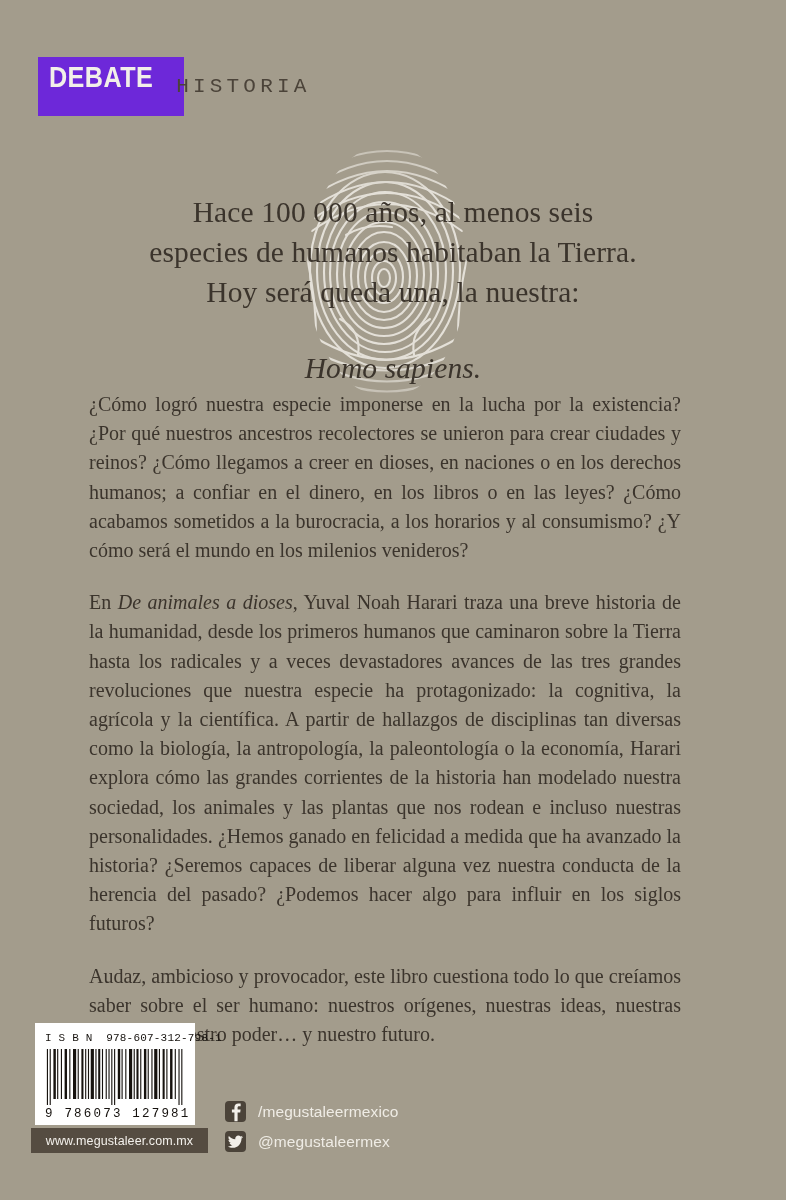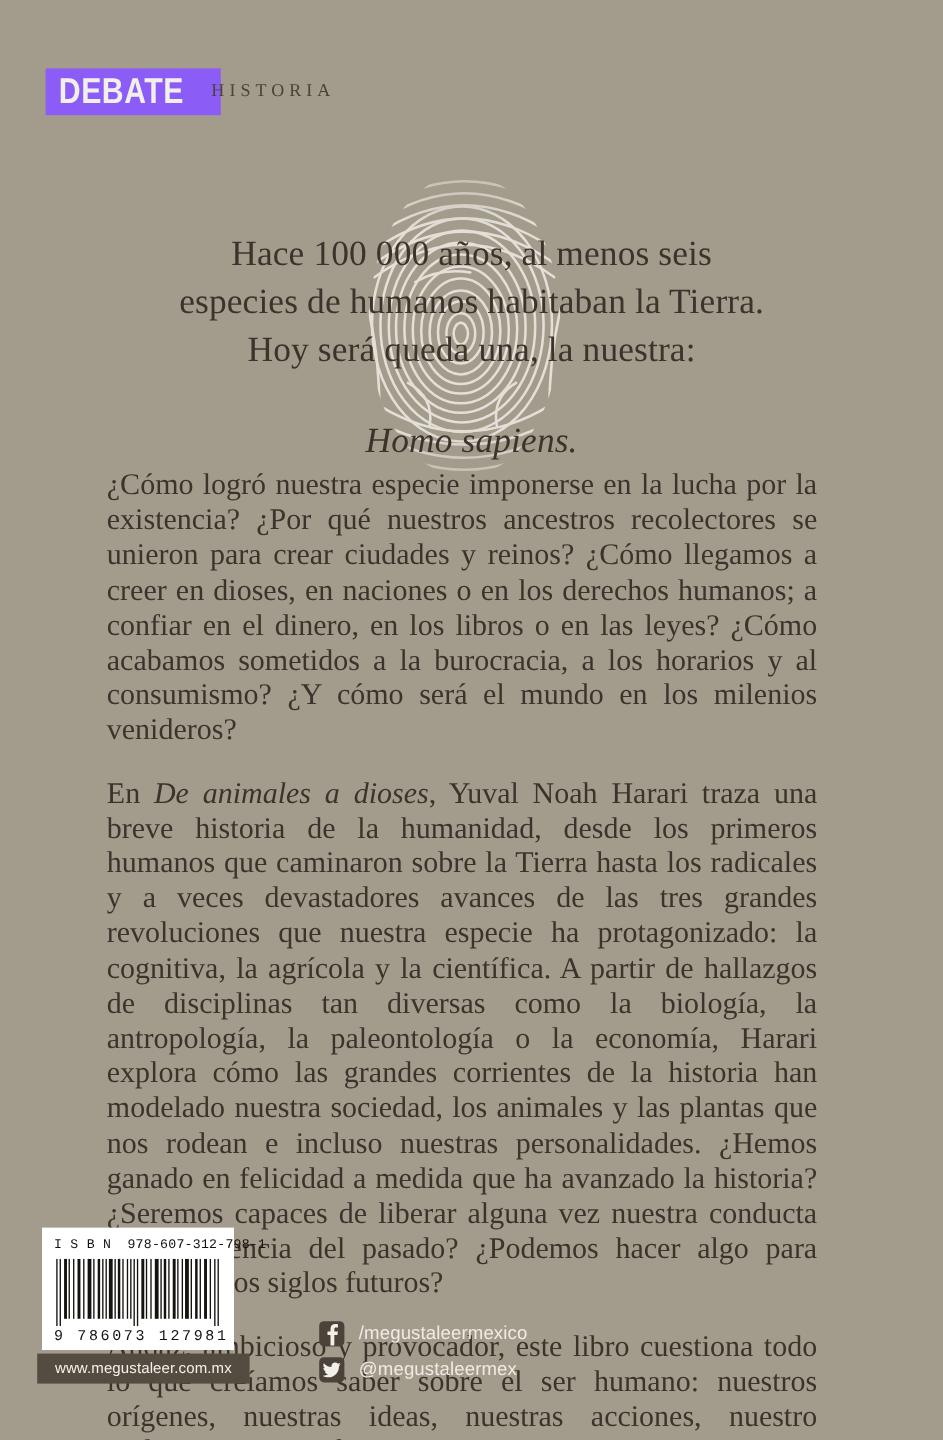--- a/index.html
+++ b/index.html
@@ -18,39 +18,39 @@
   
   .imprint-row {
     position: absolute;
     left: 38px;
     top: 57px;
     display: flex;
     align-items: center;
     gap: 14px;
   }
   .debate-box {
-    background: #8b5cf6;
-    padding: 5px 11px 4px 11px;
+    background: #6d28d9;
+    padding: 5px 11px 24px 11px;
     display: inline-block;
     line-height: 1;
   }
   .debate-word {
     font-family: "Liberation Sans", sans-serif;
     font-weight: bold;
     font-size: 30px;
     letter-spacing: 0.5px;
     color: #f2efe9;
     display: inline-block;
     transform: scaleX(0.84);
     transform-origin: left center;
     line-height: 1;
   }
   .collection-word {
-    font-family: Liberation Serif, serif;
-    font-size: 15px;
+    font-family: Liberation Mono, monospace;
+    font-size: 21px;
     letter-spacing: 4.2px;
     color: #4b4339;
     line-height: 1;
     margin-left: -22px;
   }
 
   
   .fingerprint {
     position: absolute;
     left: 296px;
@@ -78,21 +78,21 @@
 
   
   .body-copy {
     position: absolute;
     left: 89px;
     top: 390px;
     width: 608px;
     color: #3b342c;
   }
   .para {
-    font-size: 25px;
+    font-size: 20px;
     line-height: 29.2px;
     text-align: justify;
     margin: 0 16px 23px 0;
     -webkit-hyphens: none;
     hyphens: none;
   }
   .para:last-child { margin-bottom: 0; }
   .para i { font-style: italic; }
 
   
@@ -151,21 +151,20 @@
   .social-block {
     position: absolute;
     left: 225px;
     top: 1101px;
   }
   .social-row {
     display: flex;
     align-items: center;
     gap: 12px;
     margin-bottom: 9px;
-    margin-left: 41px;
   }
   .social-row:last-child { margin-bottom: 0; }
   .social-icon {
     width: 21px;
     height: 21px;
     border-radius: 4px;
     background: #4b4339;
     display: flex;
     align-items: center;
     justify-content: center;

